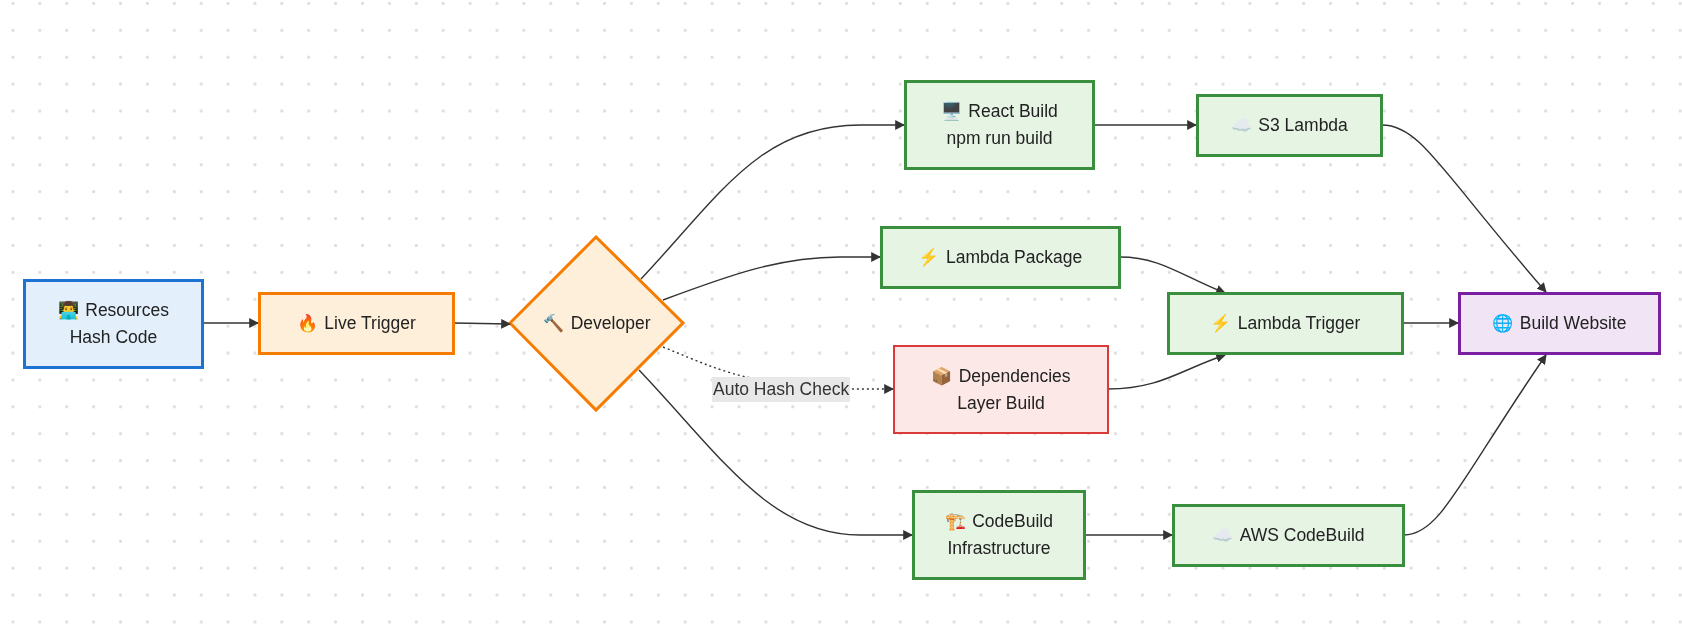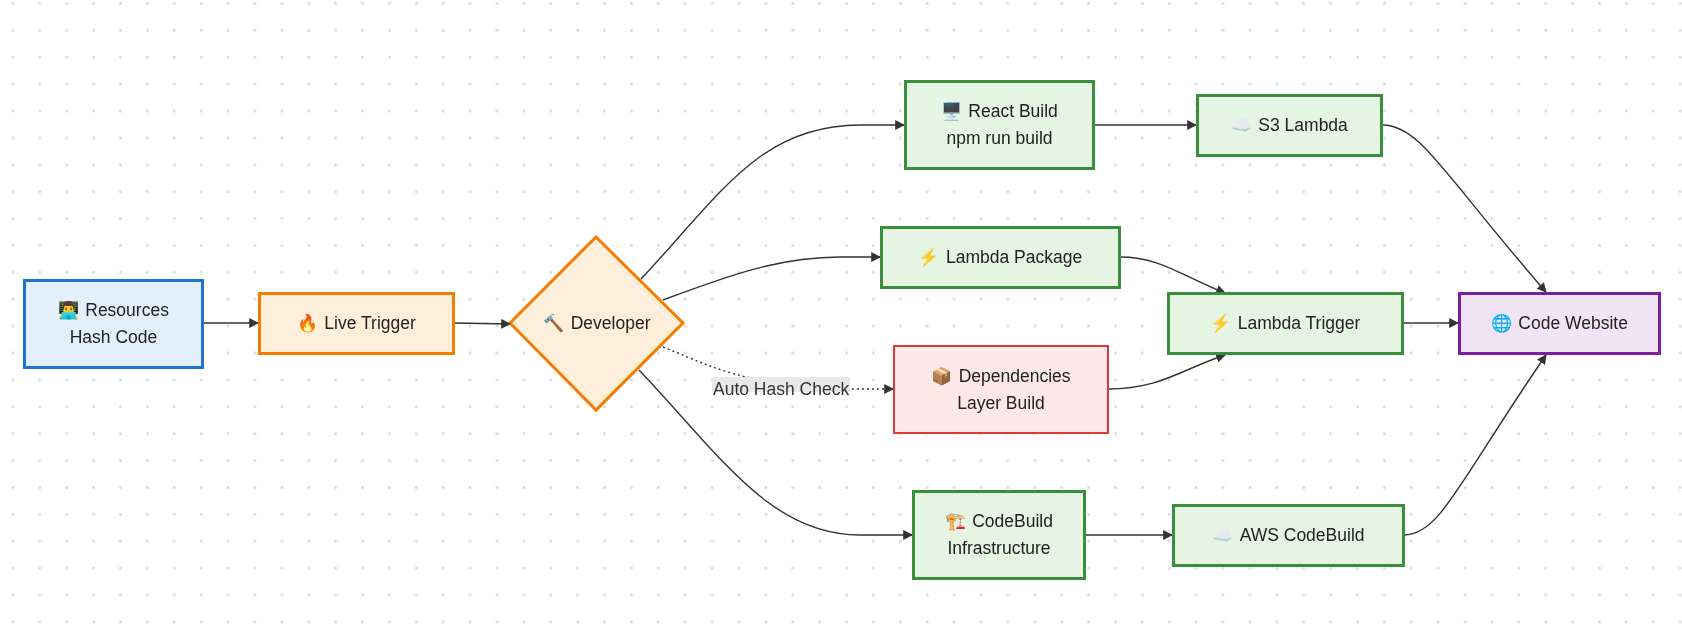--- a/index.html
+++ b/index.html
@@ -24,21 +24,21 @@
   .n-red    { background: #fde8e8; border-color: #d93a3a; border-width: 2px; }
   .n-purple { background: #f1e4f5; border-color: #7b1fa2; }
   .line { display: flex; align-items: center; white-space: nowrap; }
   .ico { display: inline-block; margin-right: 6px; font-size: 17px; }
   .diamond-label {
     position: absolute; left: 510px; top: 300px; width: 174px; height: 46px;
     display: flex; align-items: center; justify-content: center;
     font-size: 17.5px; color: #222; white-space: nowrap;
   }
   .edge-label {
-    position: absolute; left: 712px; top: 377px; height: 15px; padding: 0 1px;
+    position: absolute; left: 712px; top: 377px; height: 25px; padding: 0 1px;
     background: #e8e8e8; color: #333; font-size: 17.5px; line-height: 25px;
     white-space: nowrap;
   }
 </style>
 </head>
 <body>
 
 <svg id="edges" width="1682" height="629">
   <defs>
     <marker id="arrow" viewBox="0 0 10 10" refX="9" refY="5" markerWidth="7" markerHeight="7" orient="auto-start-reverse">
@@ -131,17 +131,17 @@
 <div class="node n-green" style="left:1172px;top:504px;width:233px;height:63px;">
   <div class="line">
     <span class="ico">☁️</span>
     <span>AWS CodeBuild</span>
   </div>
 </div>
 
 <div class="node n-purple" style="left:1458px;top:292px;width:203px;height:63px;">
   <div class="line">
     <span class="ico">🌐</span>
-    <span>Code Website</span>
+    <span>Build Website</span>
   </div>
 </div>
 
 <div class="edge-label">Auto Hash Check</div>
 
 </body></html>

